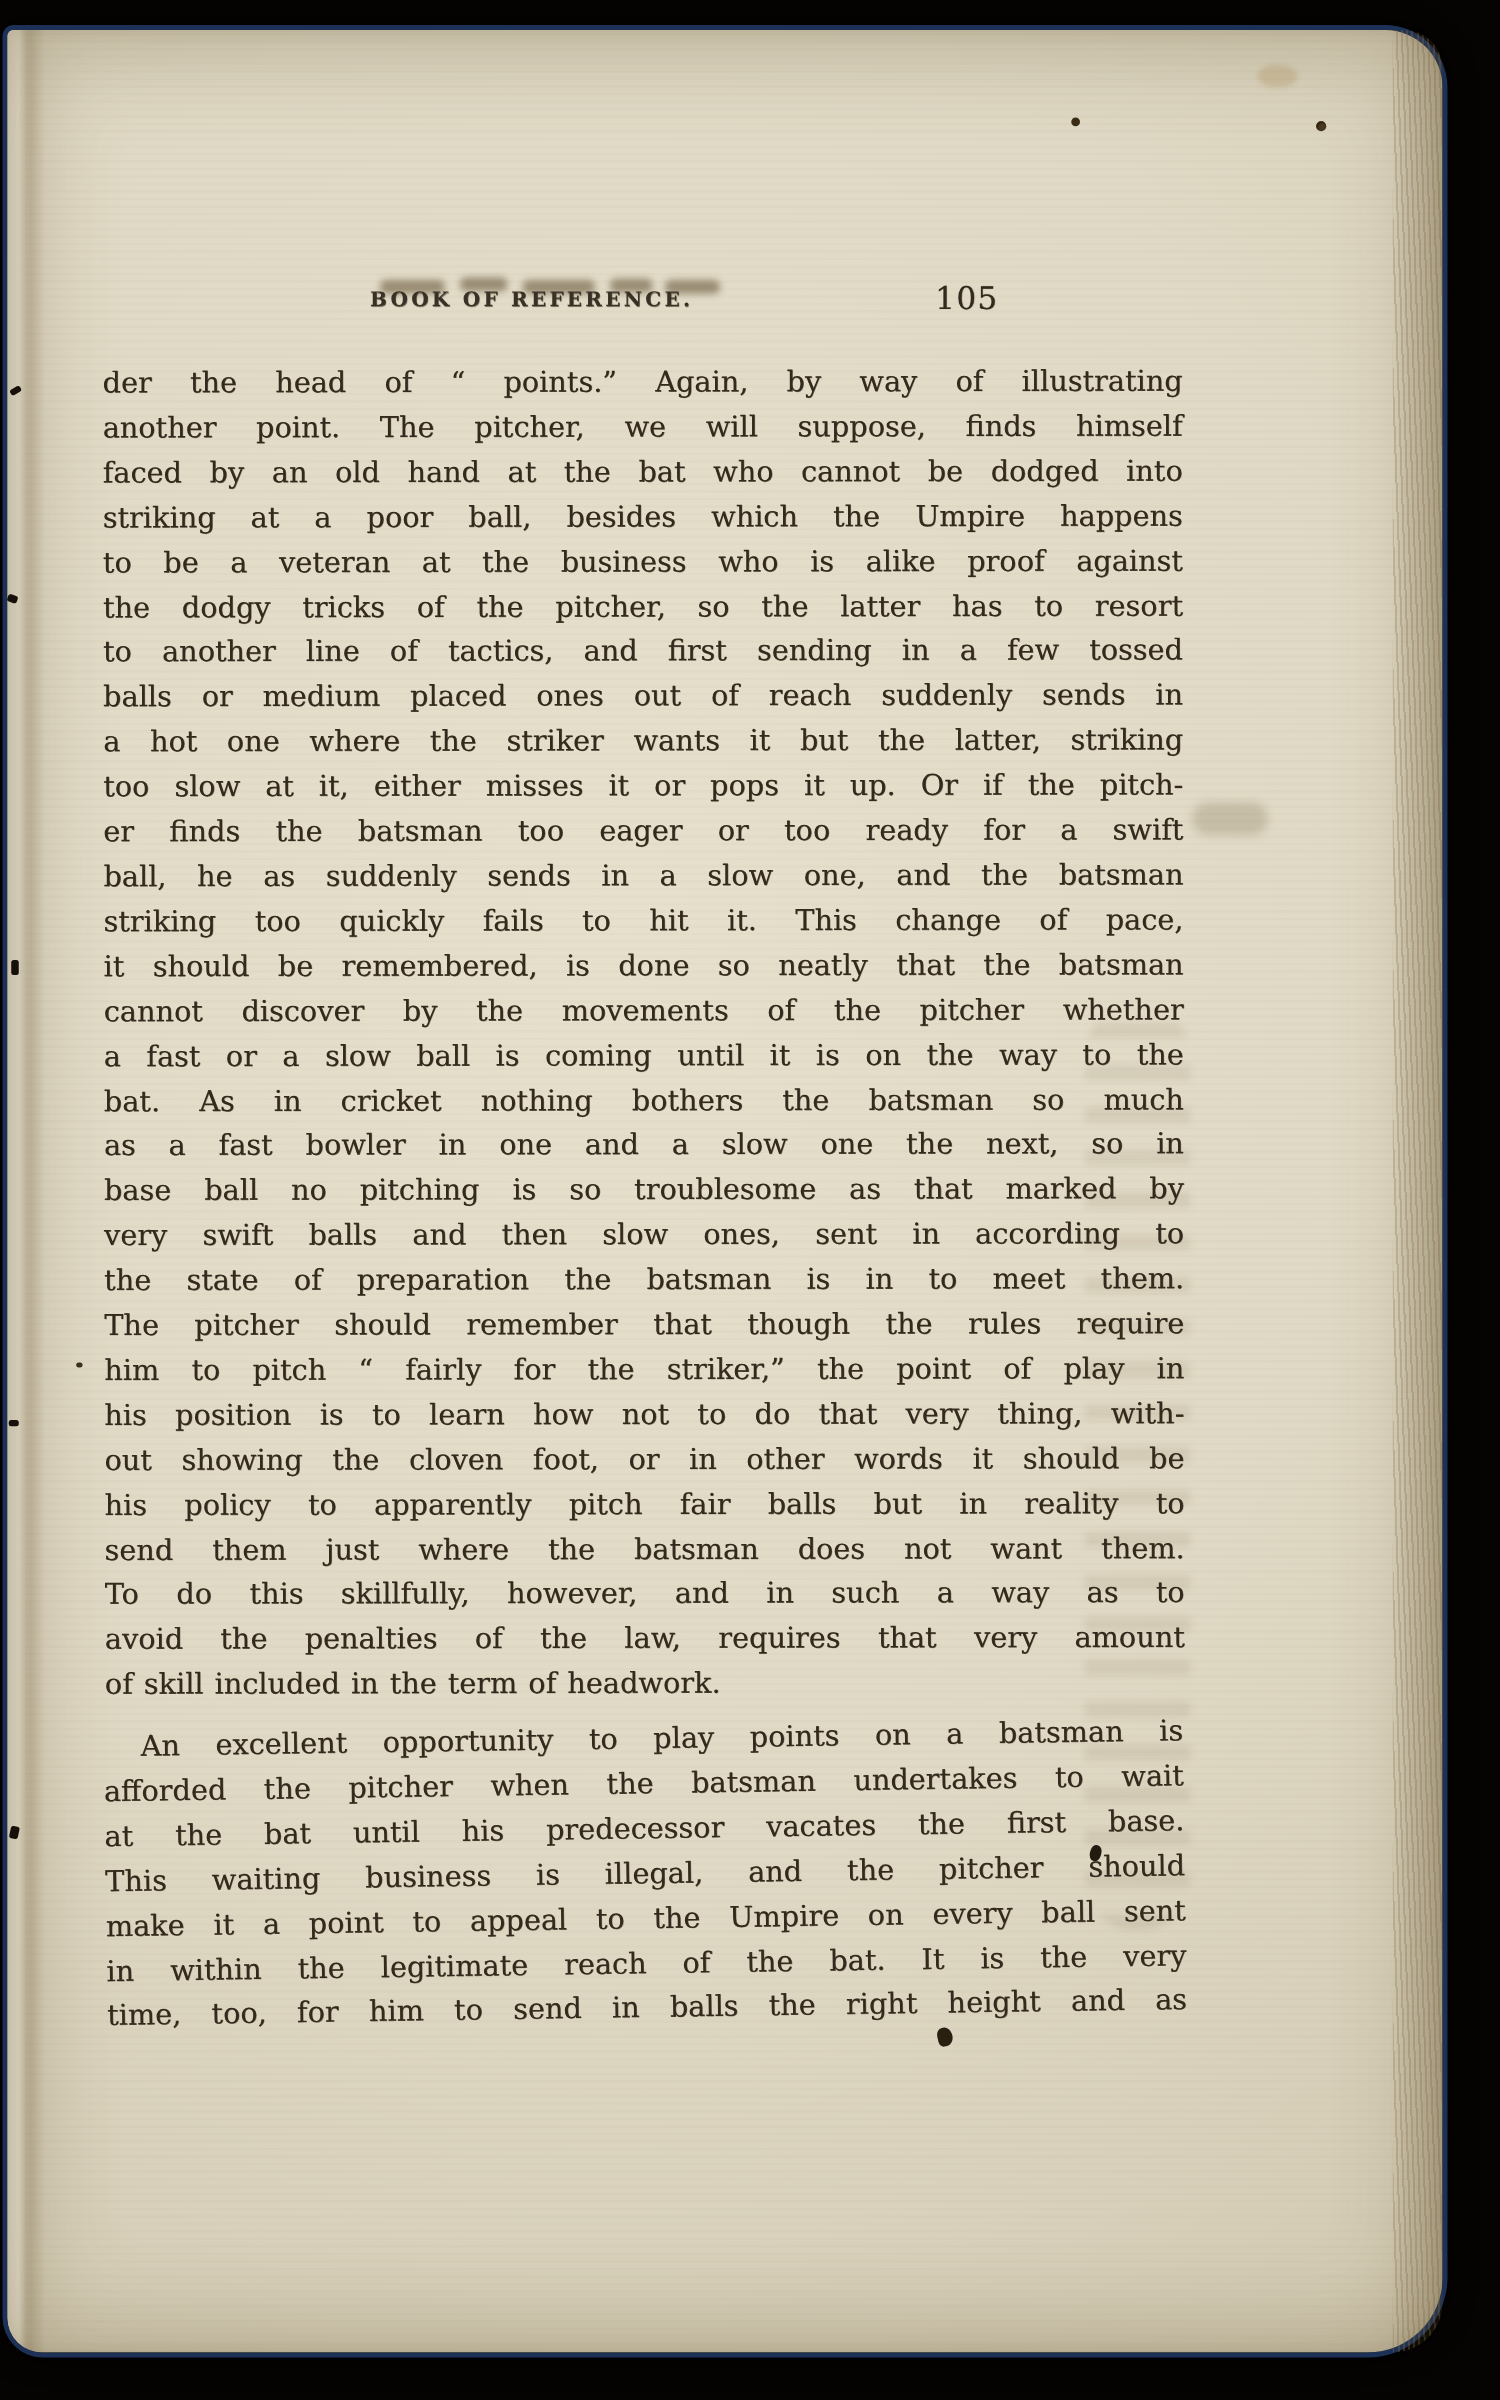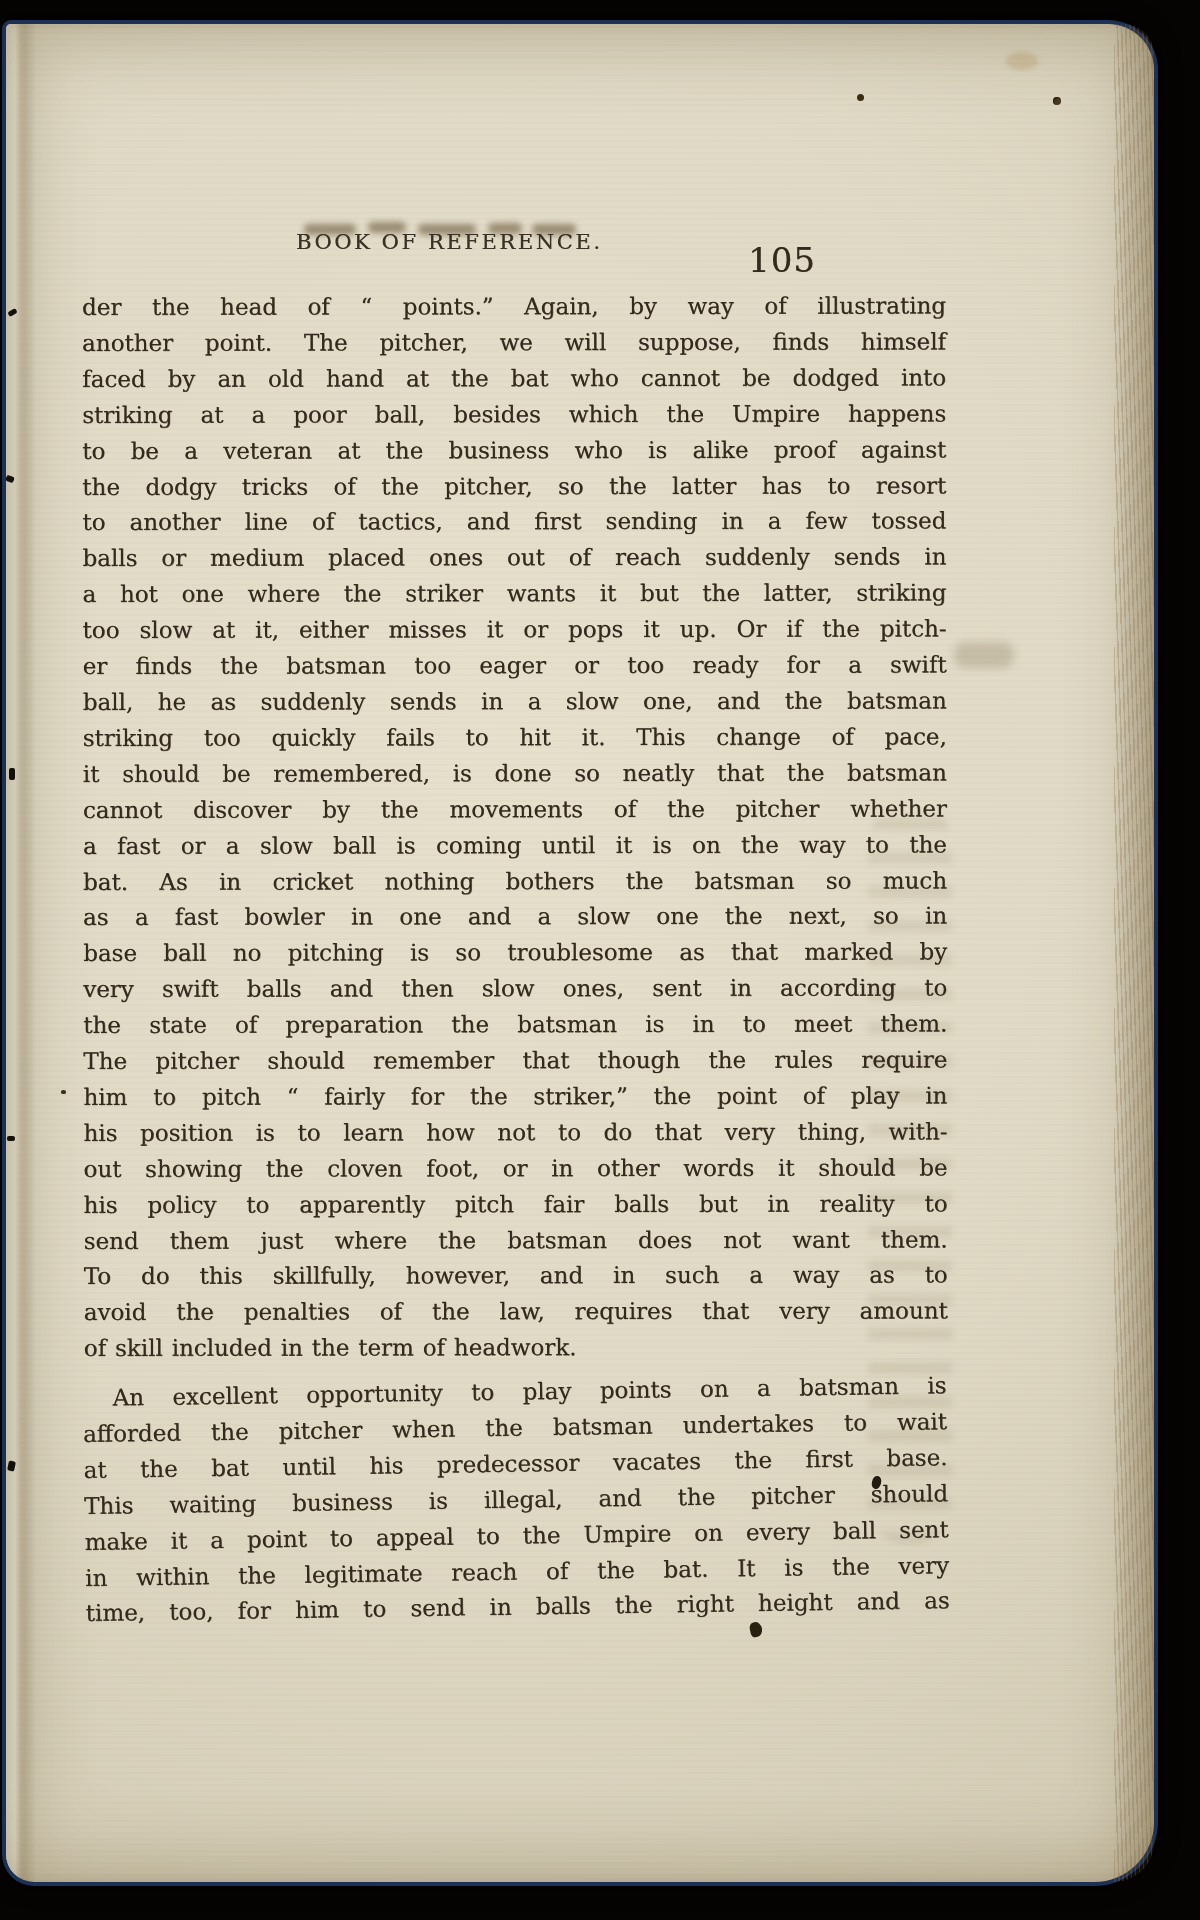--- a/index.html
+++ b/index.html
@@ -43,31 +43,30 @@
   .page-stack{
     position:absolute;right:0;top:0;bottom:0;width:40px;
     border-radius:0 46px 60px 0;
     background:
       linear-gradient(90deg, rgba(100,80,45,0) 0%, rgba(100,80,45,0.10) 30%, rgba(100,80,45,0.24) 100%),
       repeating-linear-gradient(88deg, rgba(140,118,82,0.30) 0 1.6px, rgba(0,0,0,0) 1.6px 4.2px);
   }
   
   .running-head{
     position:absolute;left:290px;top:206px;
-    font-weight:400;font-size:21px;letter-spacing:2.6px;
+    font-weight:700;font-size:16px;letter-spacing:2.6px;
     color:var(--header-ink,#3a3126);
     text-shadow:0.4px 0.4px 0.6px rgba(40,30,15,0.6);
     white-space:nowrap;
   }
   .page-number{
     position:absolute;left:742px;top:200px;
-    font-size:34px;letter-spacing:1px;
+    font-size:25px;letter-spacing:1px;
     color:var(--ink,#33291c);
     text-shadow:0.4px 0.4px 0.6px rgba(40,30,15,0.55);
-    margin-top:16px;
   }
   
   .body-text{
     position:absolute;left:76px;top:266px;width:864px;
     color:var(--ink,#33291c);
     font-size:23px;line-height:35.9px;
     word-spacing:1.5px;
     text-shadow:0.4px 0.3px 0.5px rgba(45,33,18,0.55);
     transform:rotate(-0.1deg);
     transform-origin:0 0;

